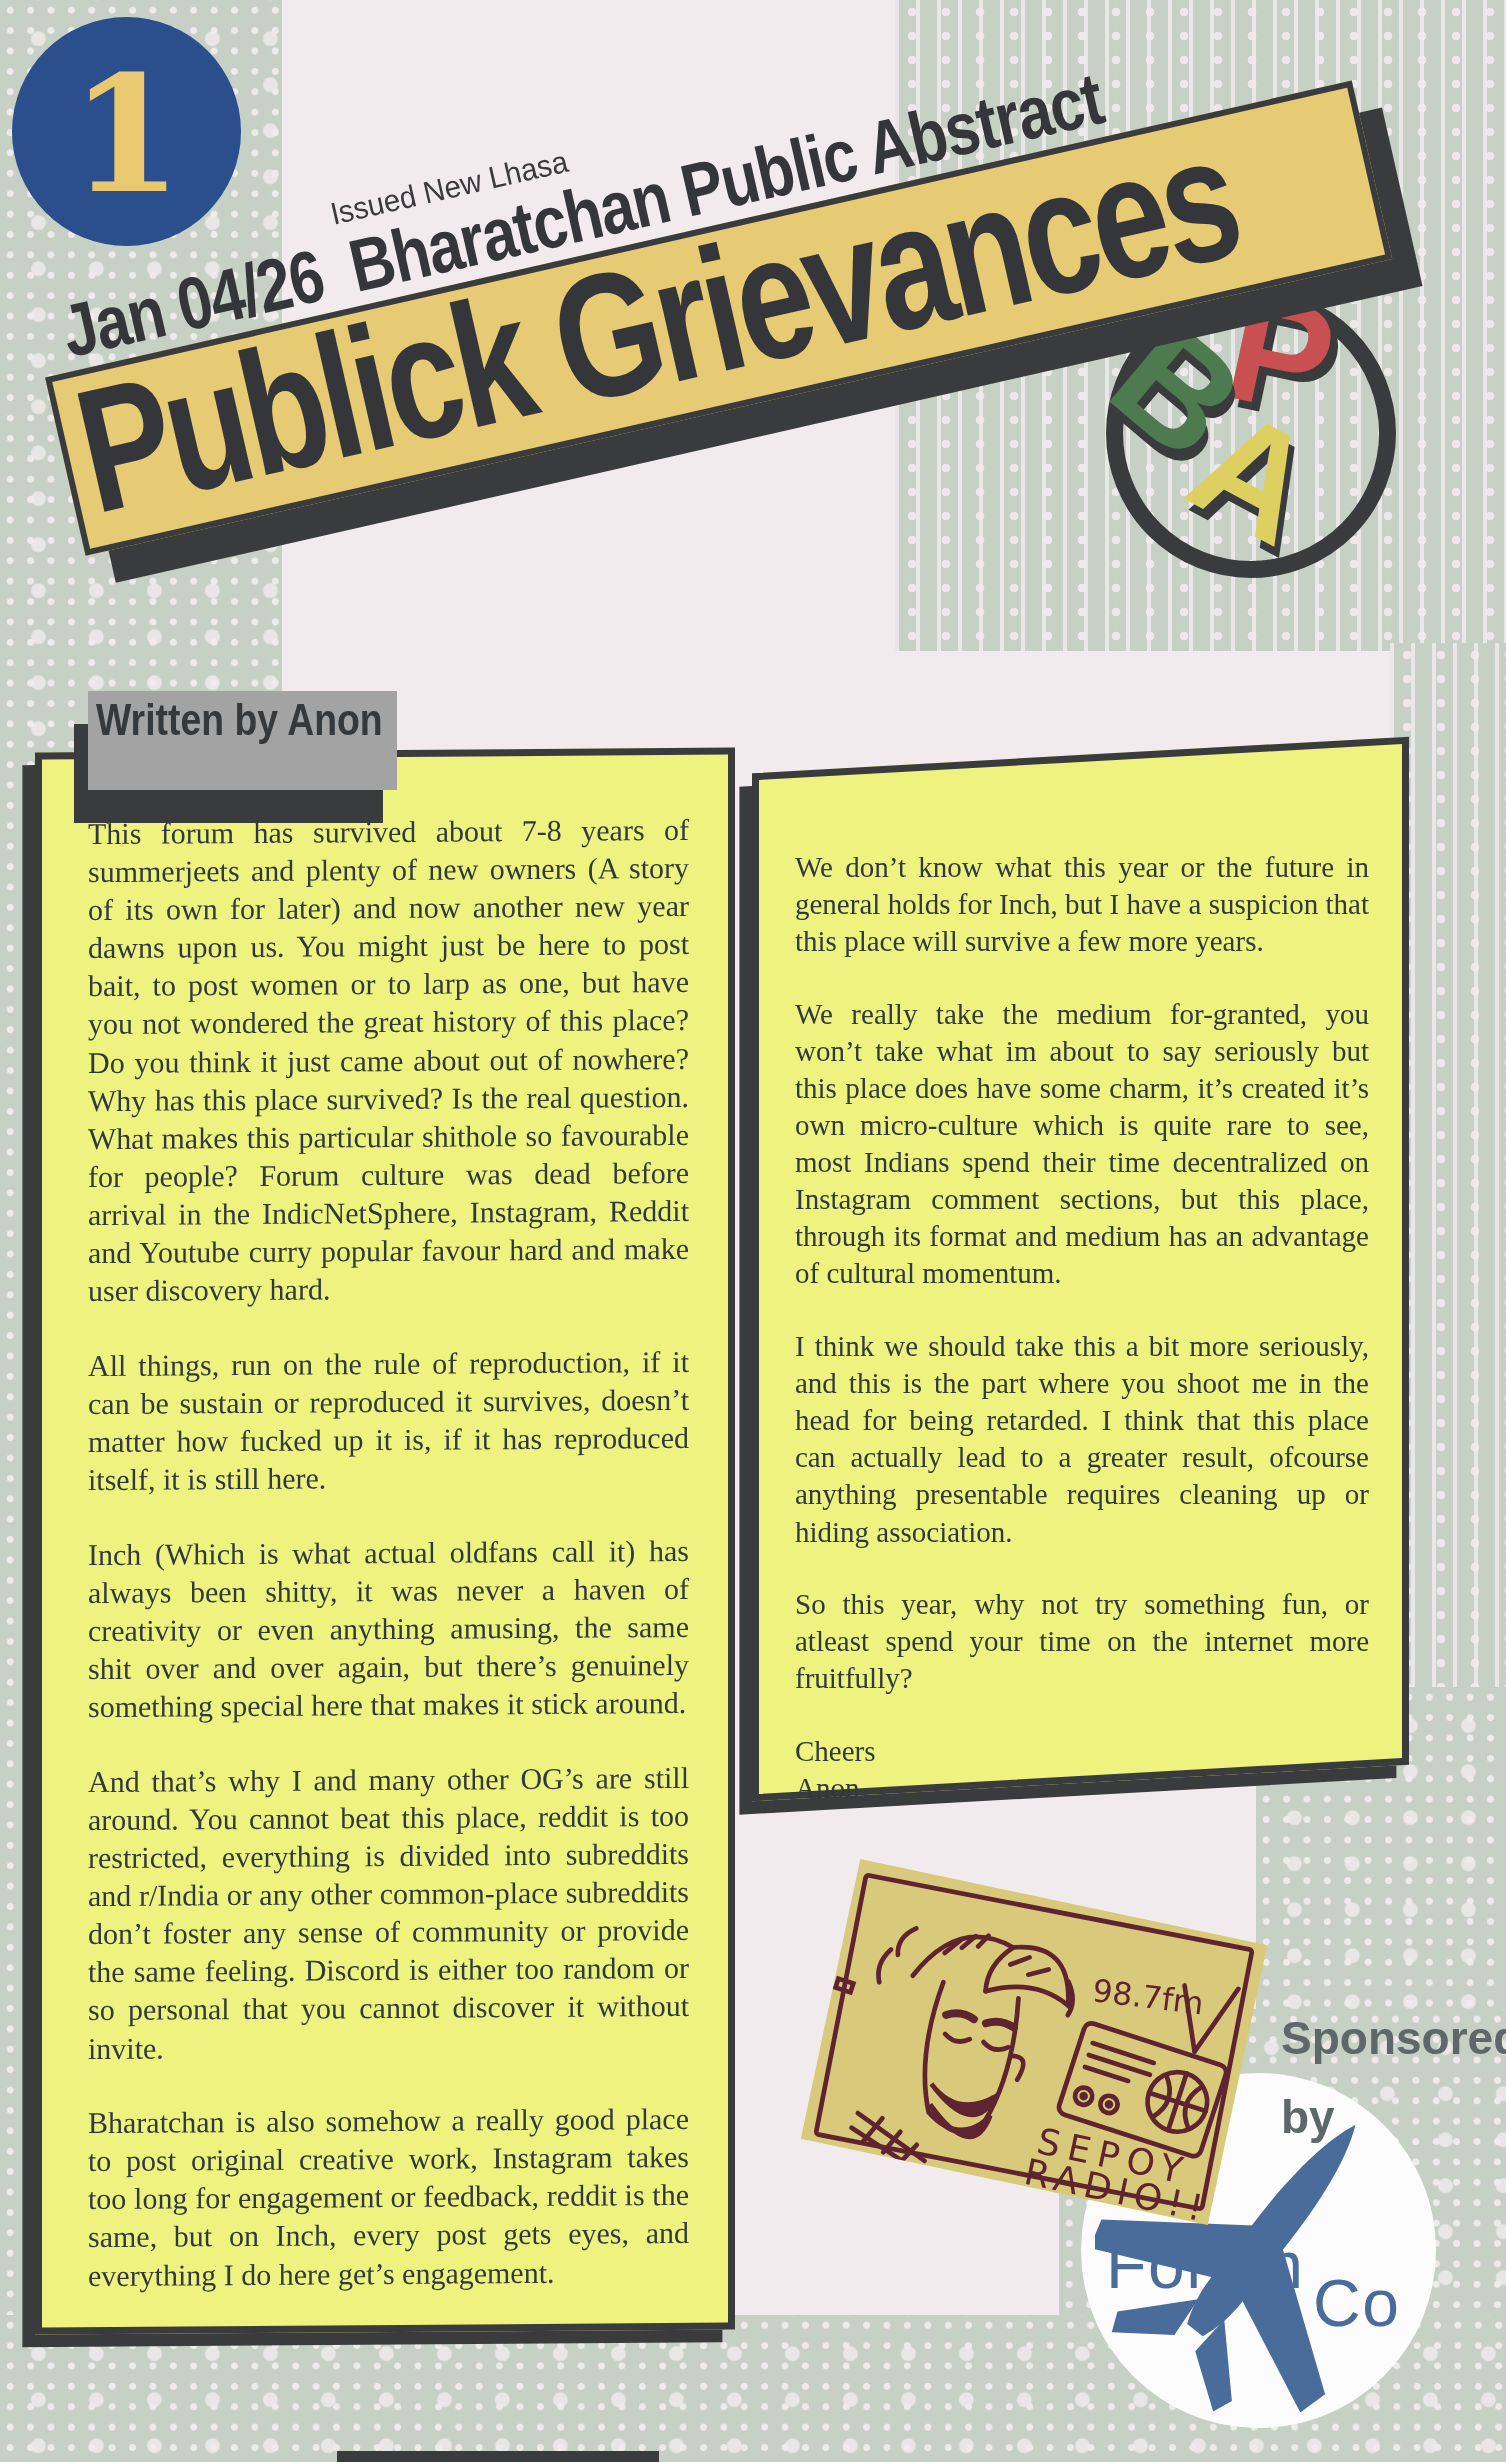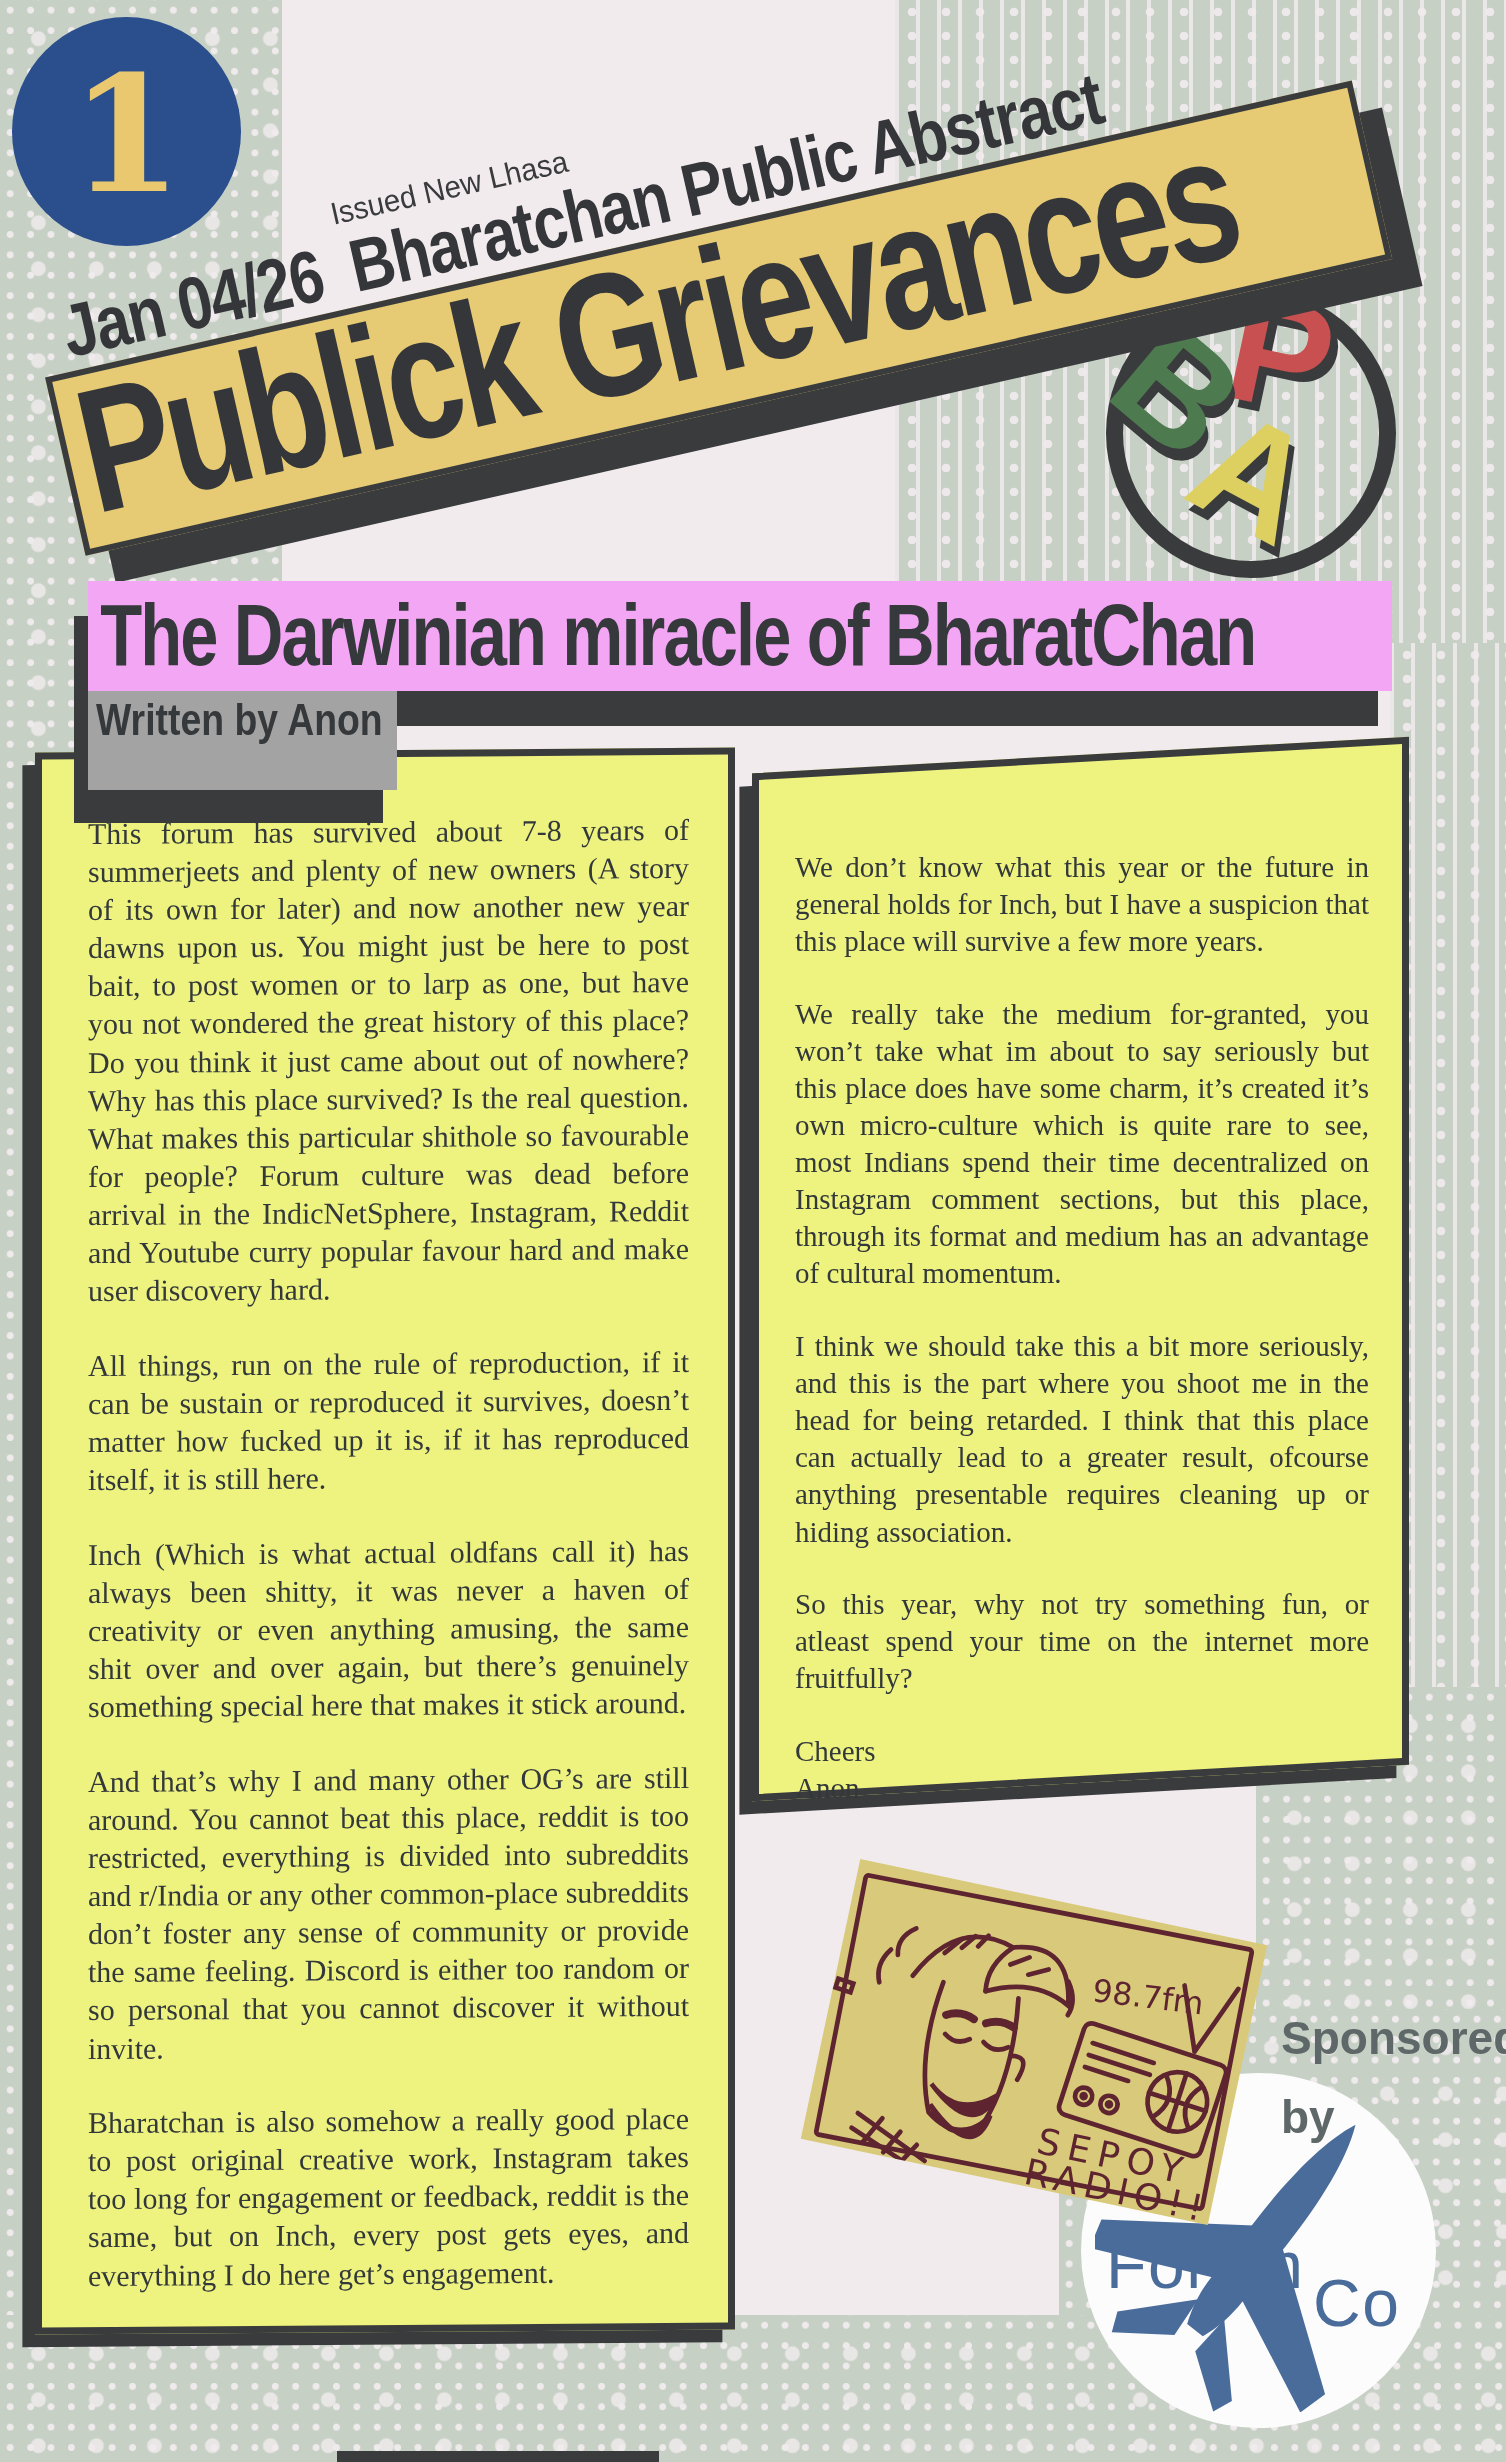--- a/index.html
+++ b/index.html
@@ -117,23 +117,20 @@
     <div class="masthead-spacer"></div>
   </div>
 
   <div class="bpa">
     <div class="ring"></div>
     <b class="l-p">P</b>
     <b class="l-b">B</b>
     <b class="l-a">A</b>
   </div>
 
-  <div class="title-box">
-    <h1>The Darwinian miracle of BharatChan</h1>
-  </div>
   <div class="byline-box">
     <h2>Written by Anon</h2>
   </div>
 
   <div class="card card-left">
     <div class="card-inner">
         <p>This forum has survived about 7-8 years of summerjeets and plenty of new owners (A story of its own for later) and now another new year dawns upon us. You might just be here to post bait, to post women or to larp as one, but have you not wondered the great history of this place? Do you think it just came about out of nowhere? Why has this place survived? Is the real question. What makes this particular shithole so favourable for people? Forum culture was dead before arrival in the IndicNetSphere, Instagram, Reddit and Youtube curry popular favour hard and make user discovery hard.</p>
         <p>All things, run on the rule of reproduction, if it can be sustain or reproduced it survives, doesn’t matter how fucked up it is, if it has reproduced itself, it is still here.</p>
         <p>Inch (Which is what actual oldfans call it) has always been shitty, it was never a haven of creativity or even anything amusing, the same shit over and over again, but there’s genuinely something special here that makes it stick around.</p>
         <p>And that’s why I and many other OG’s are still around. You cannot beat this place, reddit is too restricted, everything is divided into subreddits and r/India or any other common-place subreddits don’t foster any sense of community or provide the same feeling. Discord is either too random or so personal that you cannot discover it without invite.</p>

